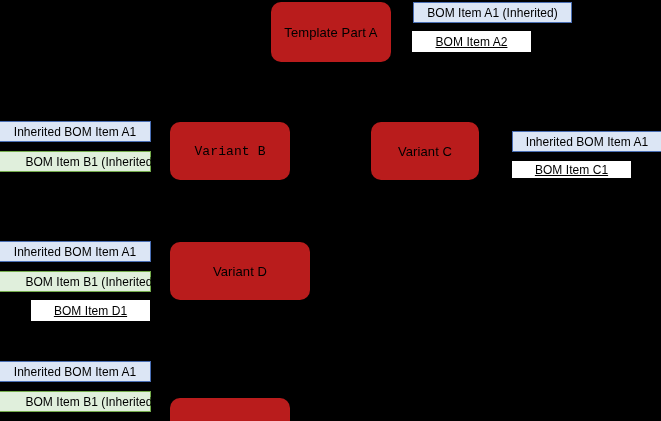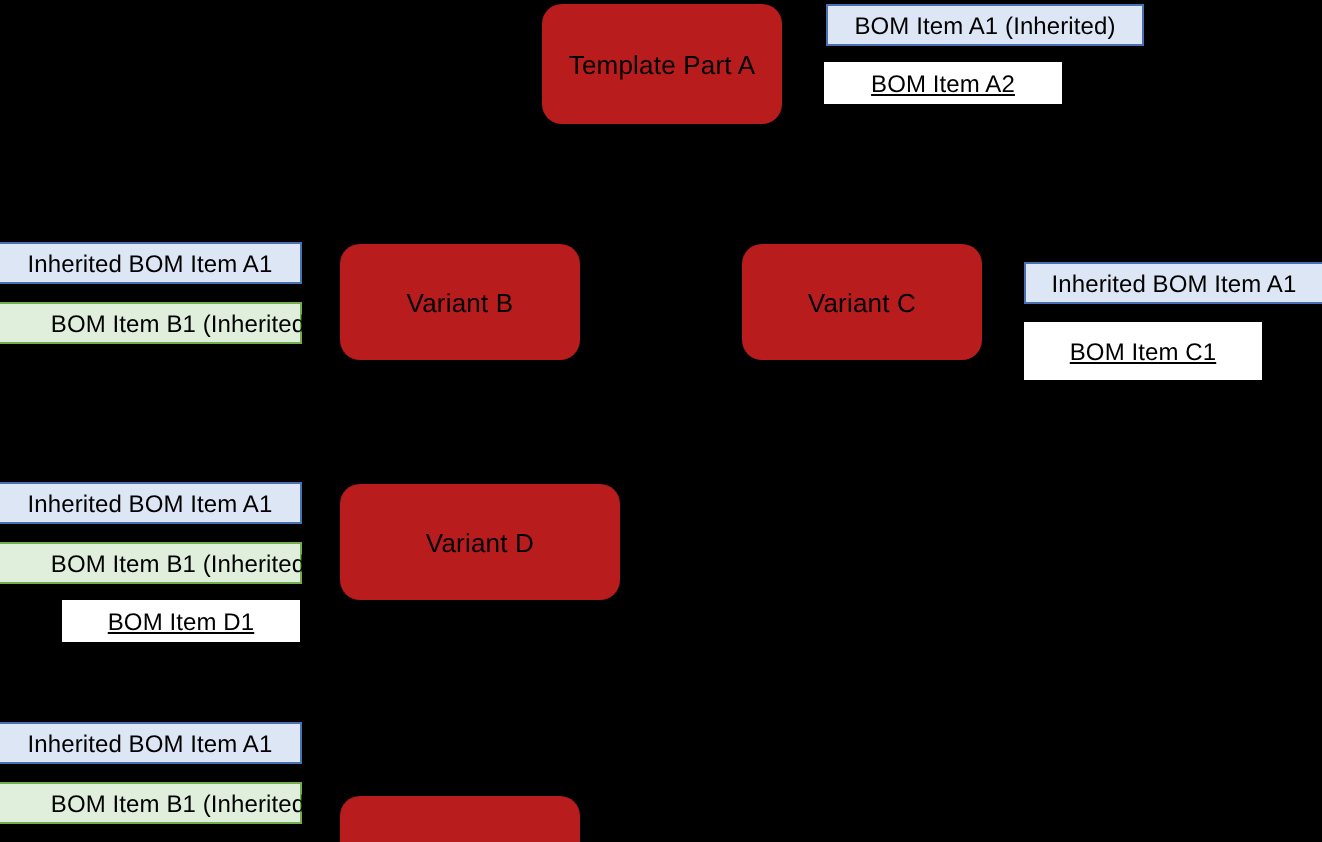--- a/index.html
+++ b/index.html
@@ -80,33 +80,33 @@
   </div>
 
   <div class="bom-chip inherited-blue" style="left:-1px; top:121px; width:152px; height:21px;">
     <span>Inherited BOM Item A1</span>
   </div>
 
   <div class="bom-chip inherited-green" style="left:-1px; top:151px; width:152px; height:21px;">
     <span>BOM Item B1 (Inherited)</span>
   </div>
 
-  <div class="part-node" style="left:170px; top:122px; width:120px; height:58px;">
+  <div class="part-node" style="left:170px; top:122px; width:120px; height:58px;font-family:Liberation Mono, monospace;">
     <span class="node-label">Variant B</span>
   </div>
 
-  <div class="part-node" style="left:371px; top:122px; width:120px; height:58px;">
+  <div class="part-node" style="left:371px; top:122px; width:108px; height:58px;">
     <span class="node-label">Variant C</span>
   </div>
 
   <div class="bom-chip inherited-blue" style="left:512px; top:131px; width:150px; height:21px;">
     <span>Inherited BOM Item A1</span>
   </div>
 
-  <div class="bom-chip plain-white" style="left:512px; top:161px; width:119px; height:29px;">
+  <div class="bom-chip plain-white" style="left:512px; top:161px; width:119px; height:17px;">
     <span>BOM Item C1</span>
   </div>
 
   <div class="bom-chip inherited-blue" style="left:-1px; top:241px; width:152px; height:21px;">
     <span>Inherited BOM Item A1</span>
   </div>
 
   <div class="bom-chip inherited-green" style="left:-1px; top:271px; width:152px; height:21px;">
     <span>BOM Item B1 (Inherited)</span>
   </div>

